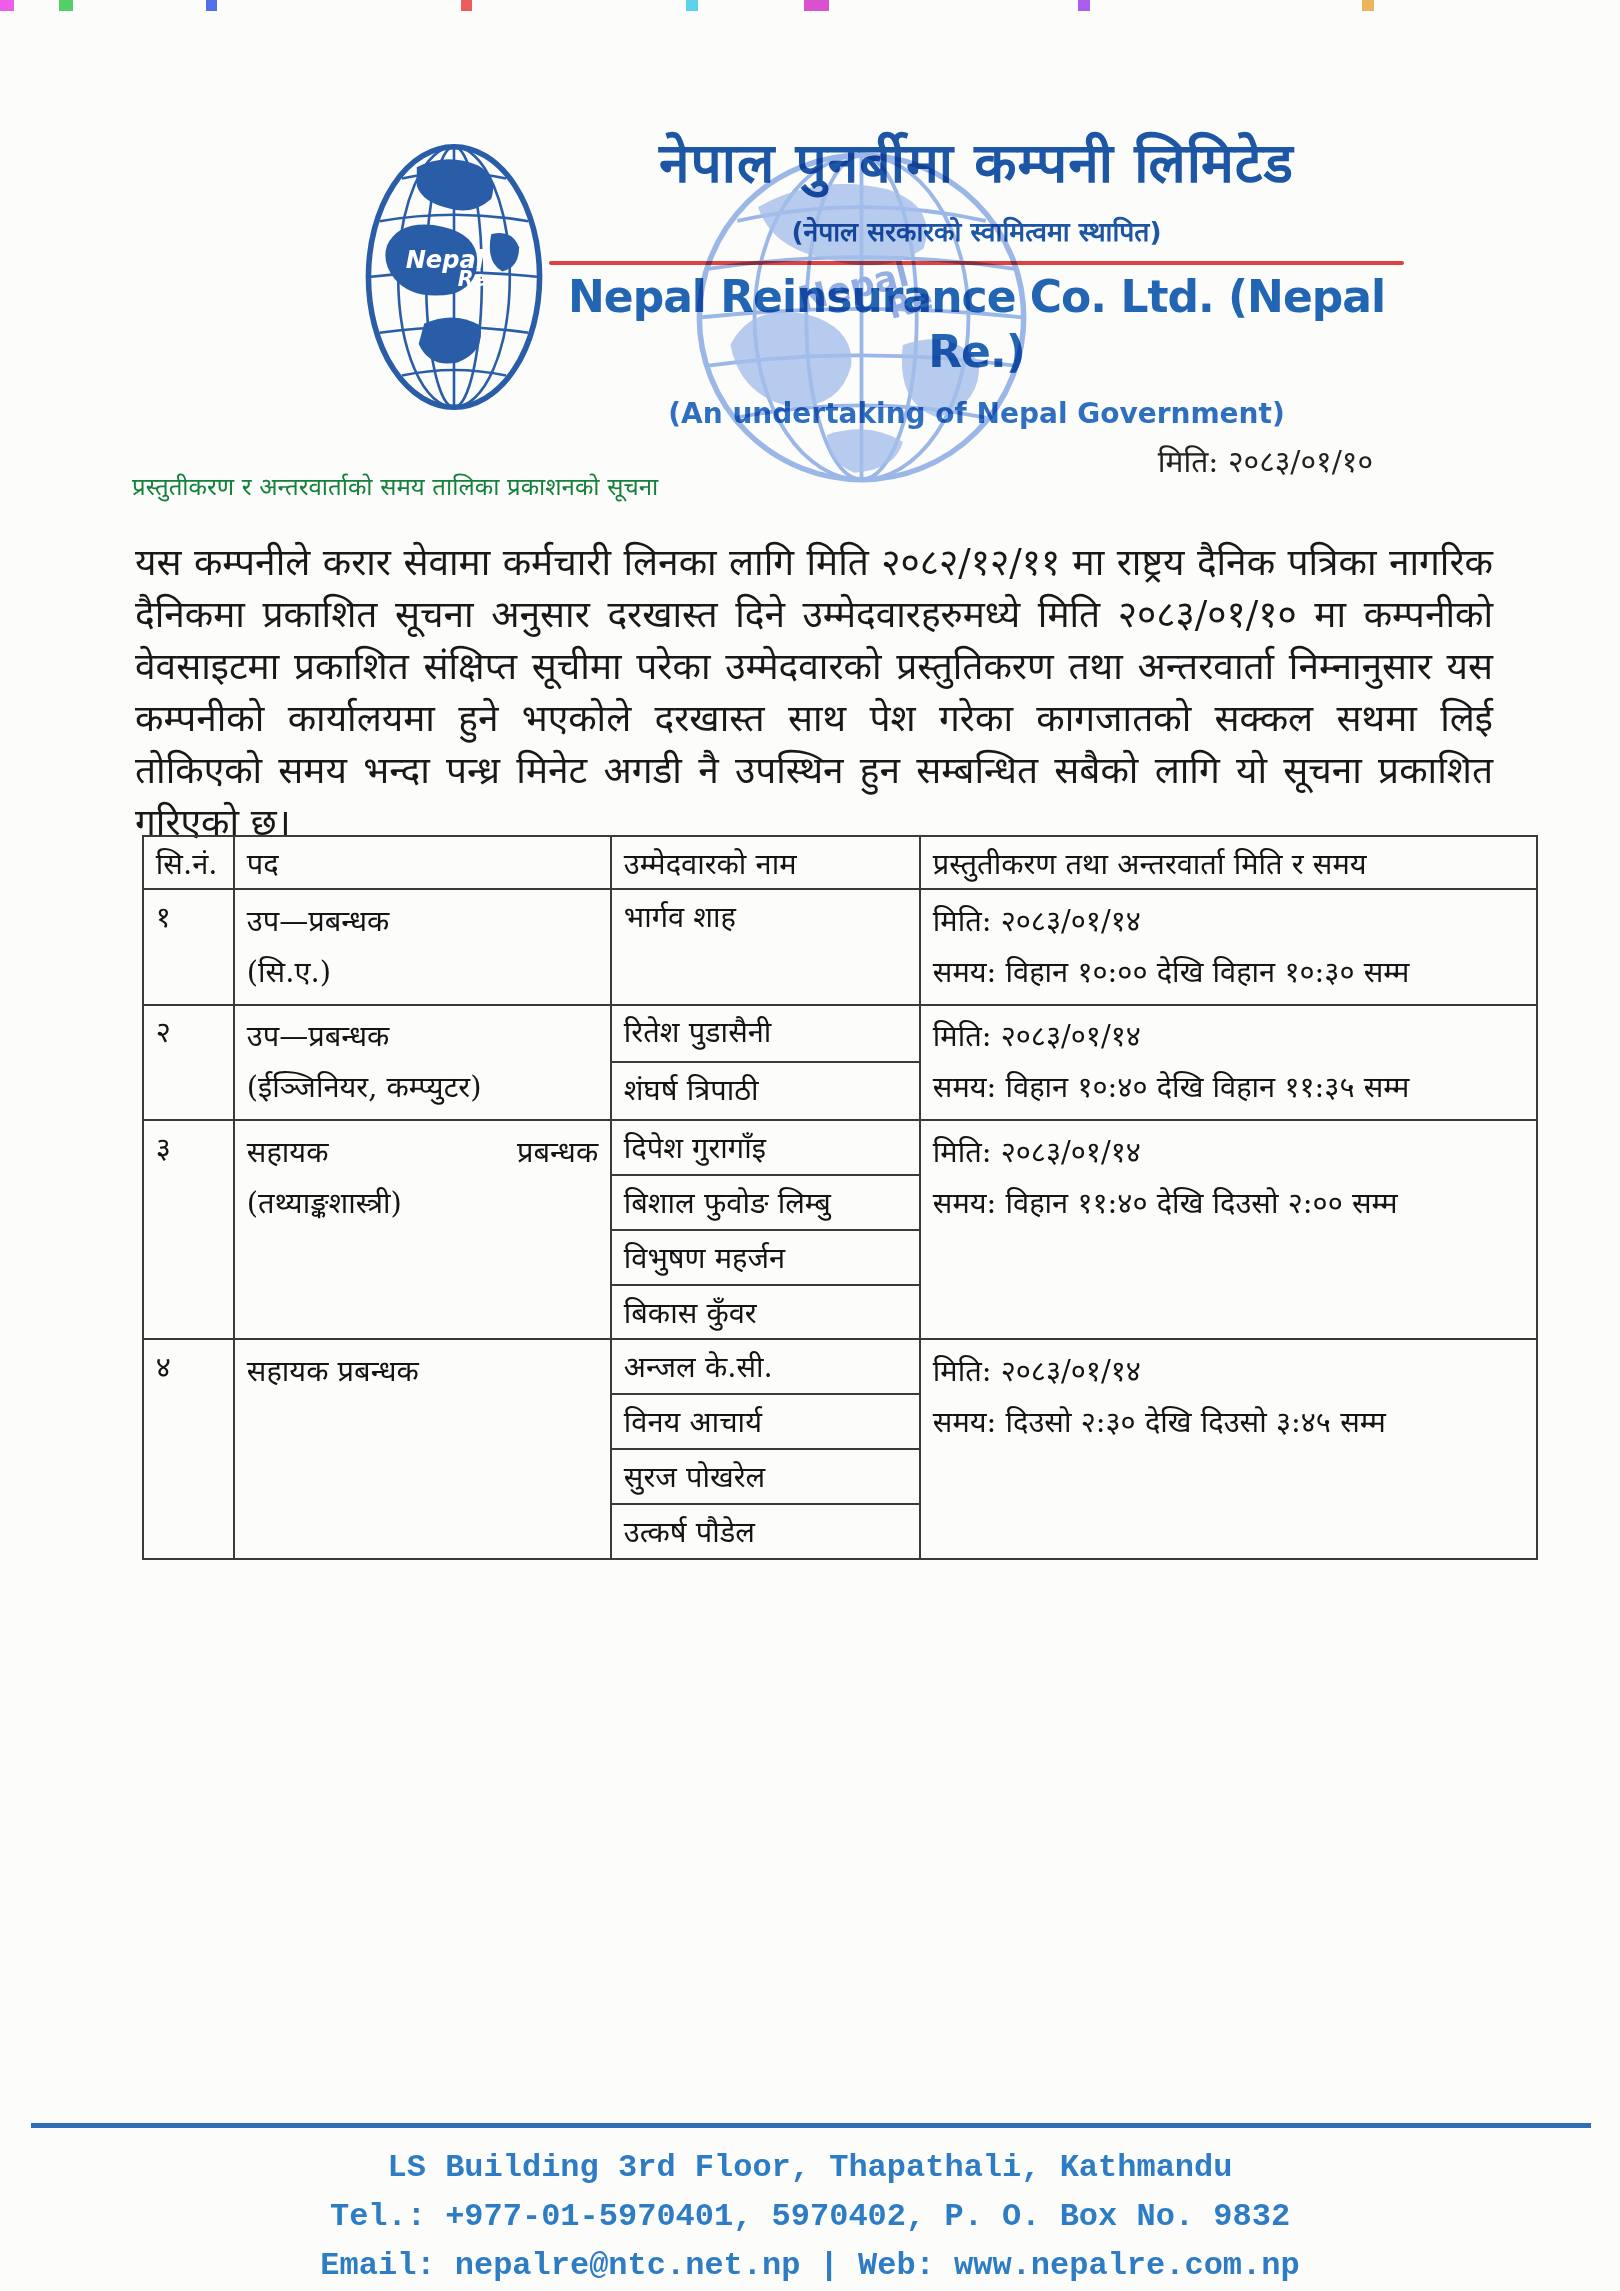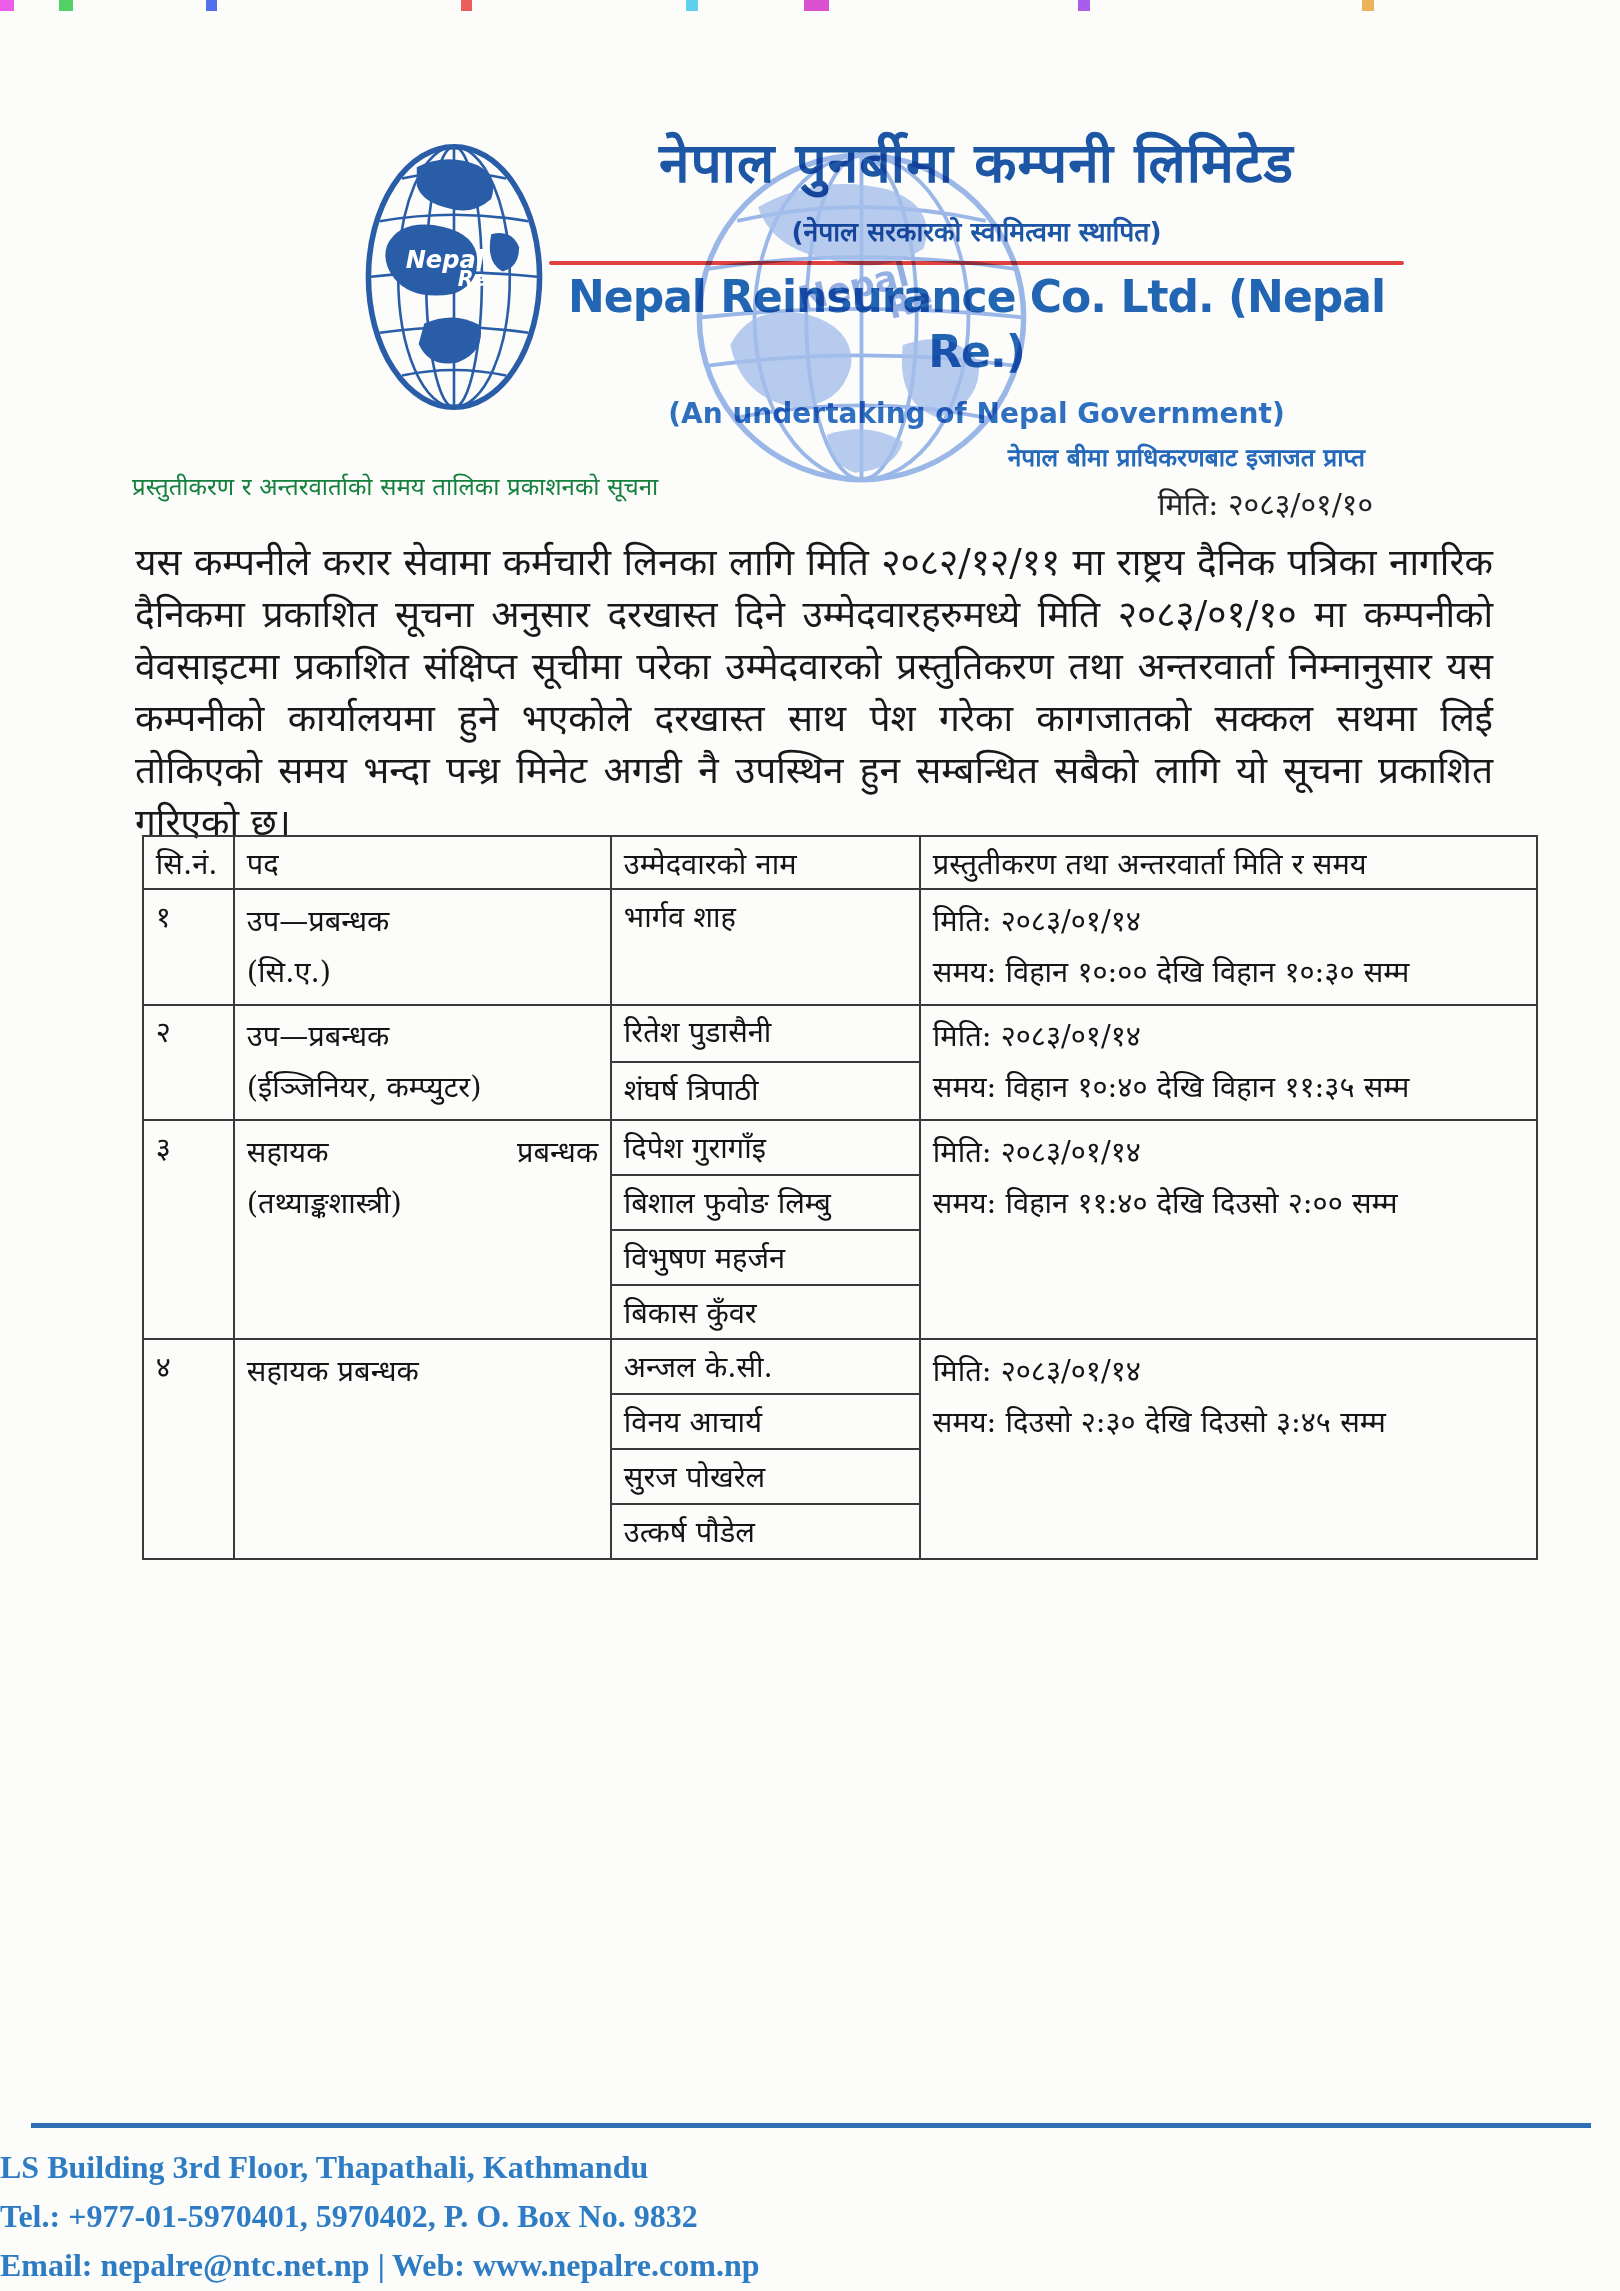--- a/index.html
+++ b/index.html
@@ -49,23 +49,23 @@
                vertical-align:top;text-align:left;font-weight:normal;}
   col.c-sn{width:91px}col.c-pos{width:377px}col.c-name{width:309px}col.c-sch{width:617px}
   tr.hrow th{height:39px;}
   tr.g1row td{height:98px;}
   tr.subrow td{height:41px;}
   .cell-line{display:block;line-height:51px;}
   .pos-justify .cell-line.first{display:flex;justify-content:space-between;gap:42px;}
   .sn-cell{padding-left:17.6px;}
   
   .footer-rule{position:absolute;top:2123px;left:31px;width:1560px;height:4.9px;background:#2e6fb5;}
-  .footer-text{position:absolute;top:2143px;left:0;width:1620px;
+  .footer-text{position:absolute;top:2143px;left:0;width:1620px;text-align:center;
                color:#2d7cc4;font-weight:bold;font-size:32px;line-height:49px;
-               font-family:Liberation Serif, serif;}
+               font-family:Liberation Mono, monospace;}
   .g-stroke{stroke:#2a5da8;fill:none;}
   .g-land{fill:#2a5da8;stroke:none;}
   .s-stroke{stroke:#4a80dd;fill:none;}
   .s-land{fill:#5c8fe2;stroke:none;}
 </style>
 </head>
 <body>
 
 <div class="scan-strip"></div>
 
@@ -104,21 +104,20 @@
   <text x="32" y="46" fill="#3b6fd4" font-size="10" font-weight="bold" transform="rotate(-14 42 44)">Nepal</text>
   <text x="58" y="50" fill="#3b6fd4" font-size="9" font-weight="bold" transform="rotate(-14 60 48)">Re</text>
 </svg>
 
 <div class="header-text">
   <div class="company-np">नेपाल पुनर्बीमा कम्पनी लिमिटेड</div>
   <div class="tagline-np">(नेपाल सरकारको स्वामित्वमा स्थापित)</div>
   <div class="red-rule"></div>
   <div class="company-en">Nepal Reinsurance Co. Ltd. (Nepal Re.)</div>
   <div class="tagline-en">(An undertaking of Nepal Government)</div>
-  <div class="license-np">नेपाल बीमा प्राधिकरणबाट इजाजत प्राप्त</div>
   <div class="date-line">मिति: २०८३/०१/१०</div>
 </div>
 
 <div class="notice-title np-body">प्रस्तुतीकरण र अन्तरवार्ताको समय तालिका प्रकाशनको सूचना</div>
 
 <div class="notice-body np-body">यस कम्पनीले करार सेवामा कर्मचारी लिनका लागि मिति २०८२/१२/११ मा राष्ट्रय दैनिक पत्रिका नागरिक दैनिकमा प्रकाशित सूचना अनुसार दरखास्त दिने उम्मेदवारहरुमध्ये मिति २०८३/०१/१० मा कम्पनीको वेवसाइटमा प्रकाशित संक्षिप्त सूचीमा परेका उम्मेदवारको प्रस्तुतिकरण तथा अन्तरवार्ता निम्नानुसार यस कम्पनीको कार्यालयमा हुने भएकोले दरखास्त साथ पेश गरेका कागजातको सक्कल सथमा लिई तोकिएको समय भन्दा पन्ध्र मिनेट अगडी नै उपस्थिन हुन सम्बन्धित सबैको लागि यो सूचना प्रकाशित गरिएको छ।</div>
 
 <table class="sched np-body">
   <colgroup>
       <col class="c-sn">

